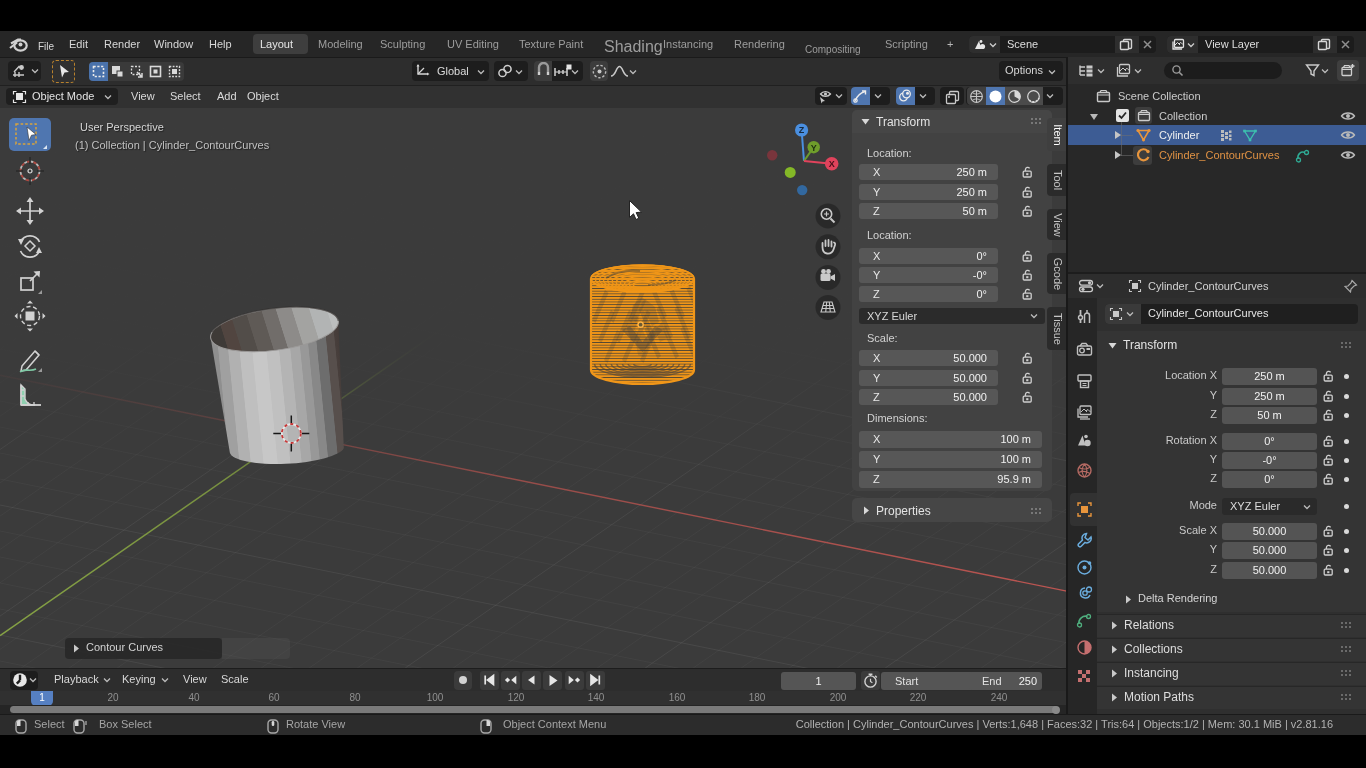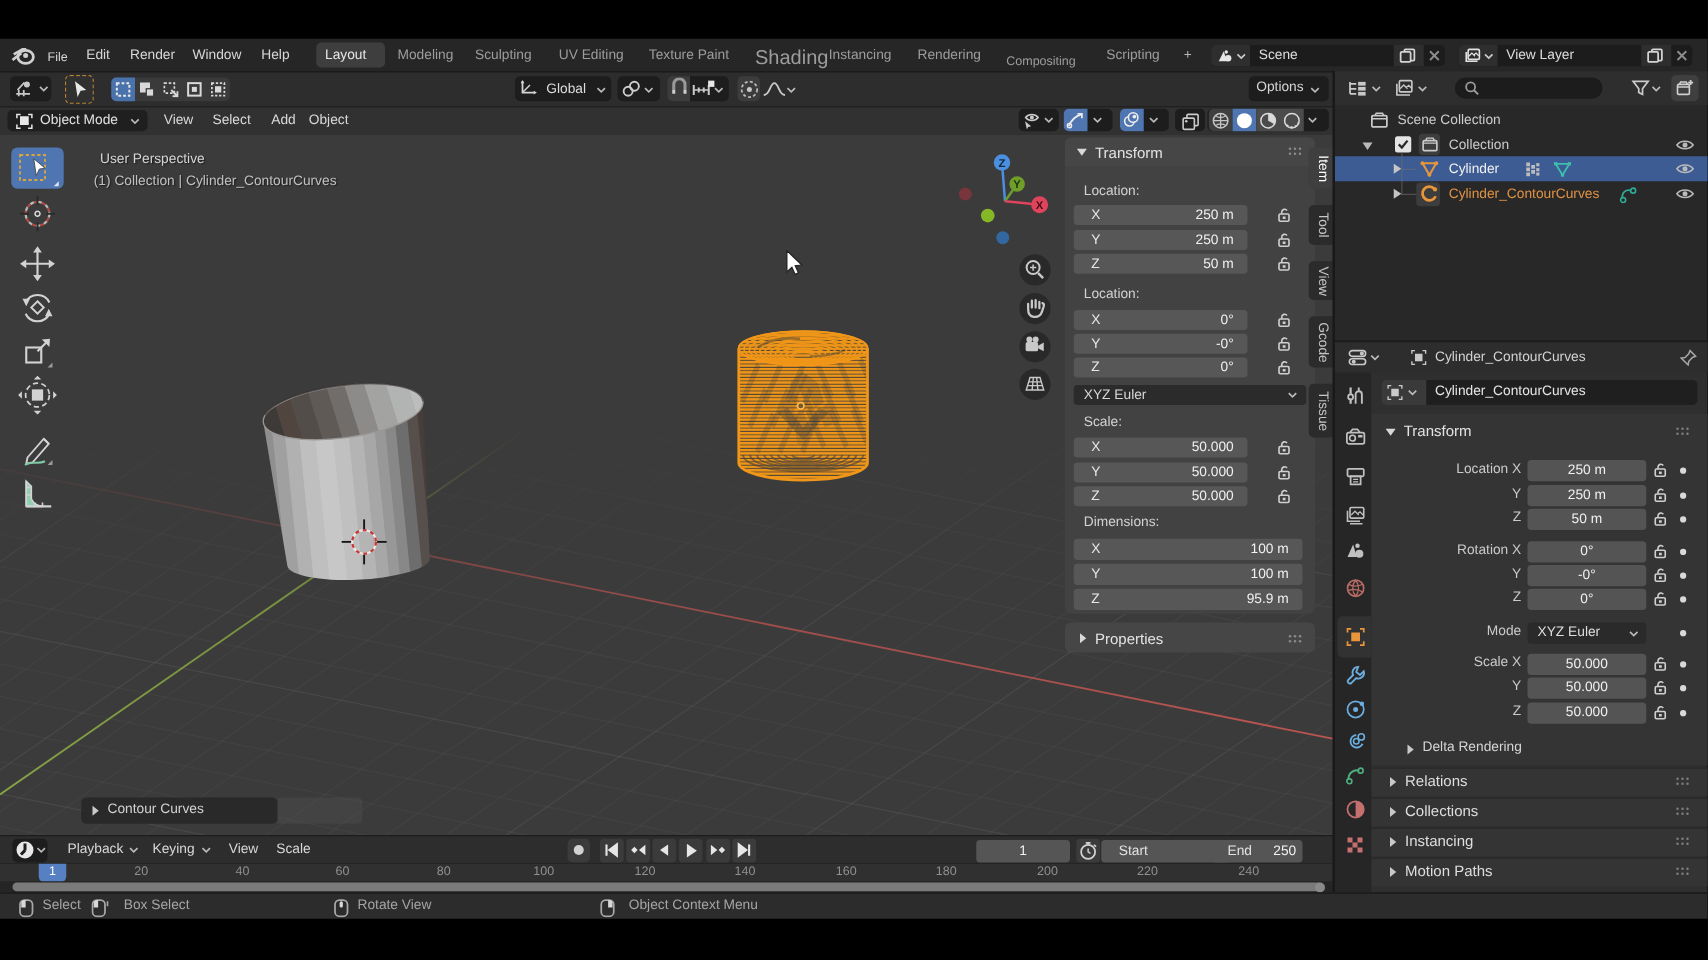--- a/index.html
+++ b/index.html
@@ -1182,12 +1182,13 @@
     <svg style="left:267px;top:719px" width="15" height="15" viewBox="0 0 15 15">
       <rect x="1" y="1" width="10" height="13" rx="3.5" fill="none" stroke="#a8a8a8" stroke-width="1.4"></rect>
       <rect x="4.7" y="2" width="2.6" height="5" rx="1.3" fill="#d8d8d8"></rect>
     </svg>
     <div class="txt" style="left:286px;top:718px;font-size:11px;color:#a5a5a5">Rotate View</div>
     <svg style="left:480px;top:719px" width="15" height="15" viewBox="0 0 15 15">
       <rect x="1" y="1" width="10" height="13" rx="3.5" fill="none" stroke="#a8a8a8" stroke-width="1.4"></rect>
       <path d="M10 2.5 a3 3 0 0 0 -3.5 -1.4 L6.5 7 L10 7 Z" fill="#d8d8d8"></path>
     </svg>
     <div class="txt" style="left:503px;top:718px;font-size:11px;color:#a5a5a5">Object Context Menu</div>
+    <div class="txt" style="right:33px;top:718px;font-size:11px;color:#b2b2b2">Collection | Cylinder_ContourCurves | Verts:1,648 | Faces:32 | Tris:64 | Objects:1/2 | Mem: 30.1 MiB | v2.81.16</div>
 </div>
 </body></html>

